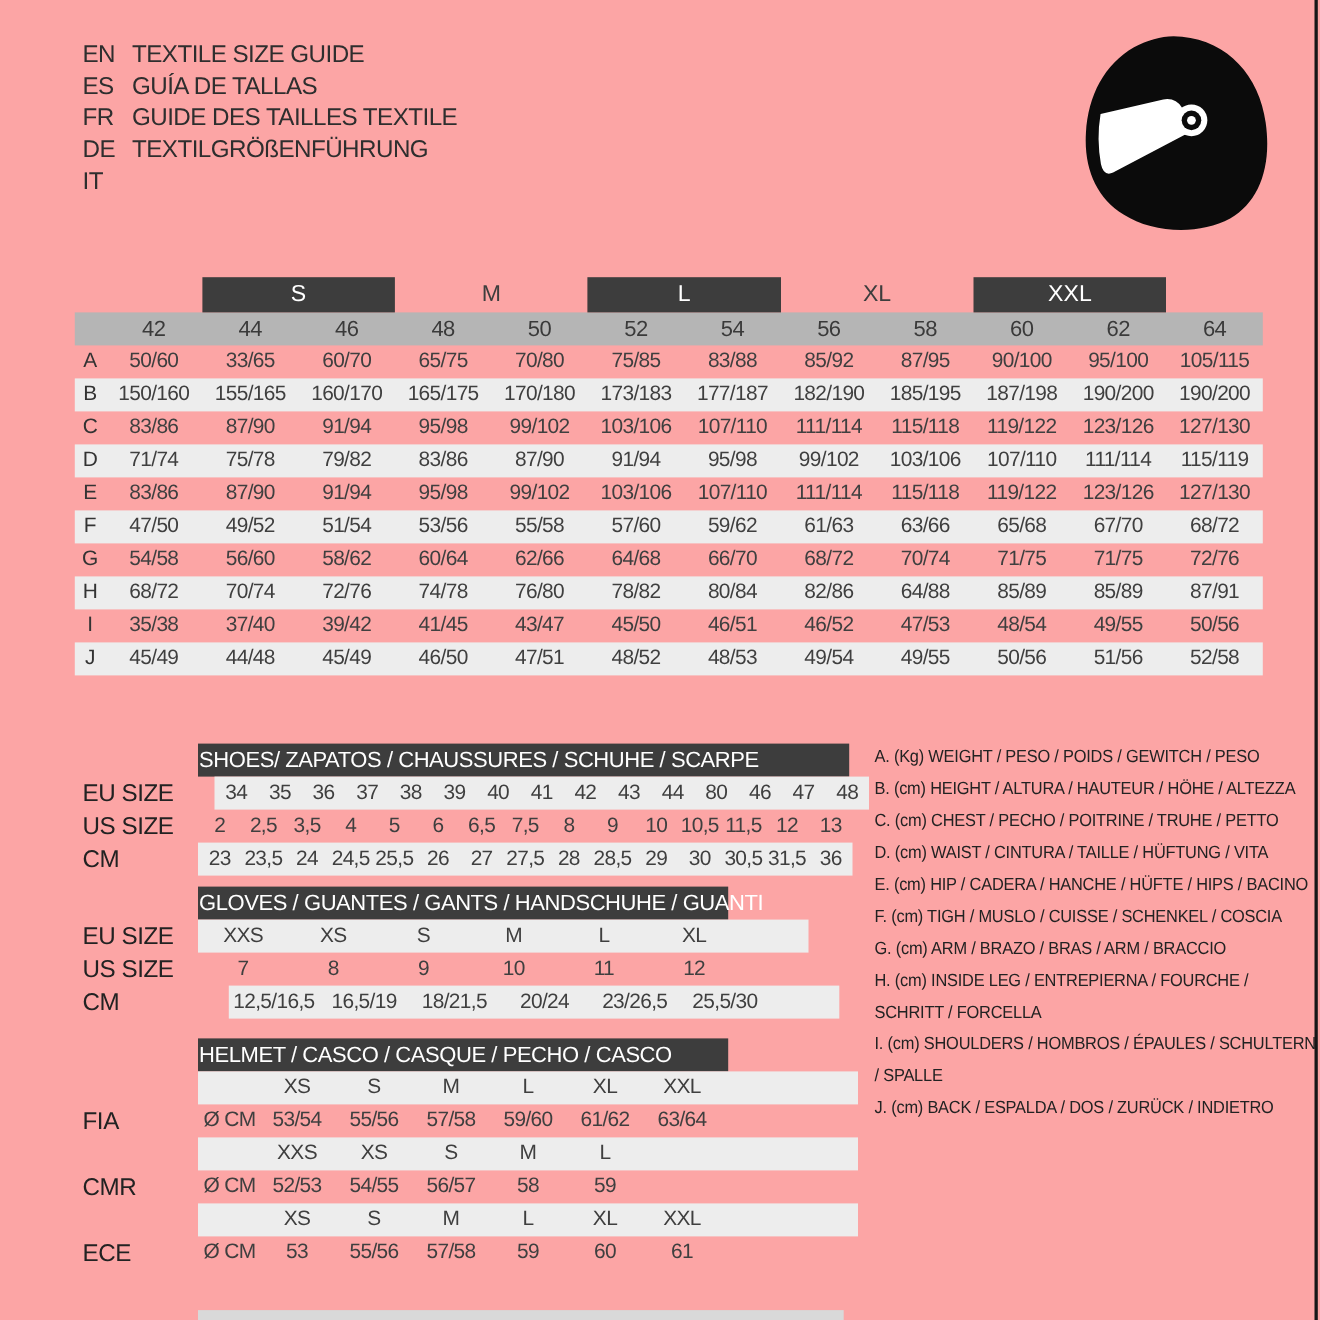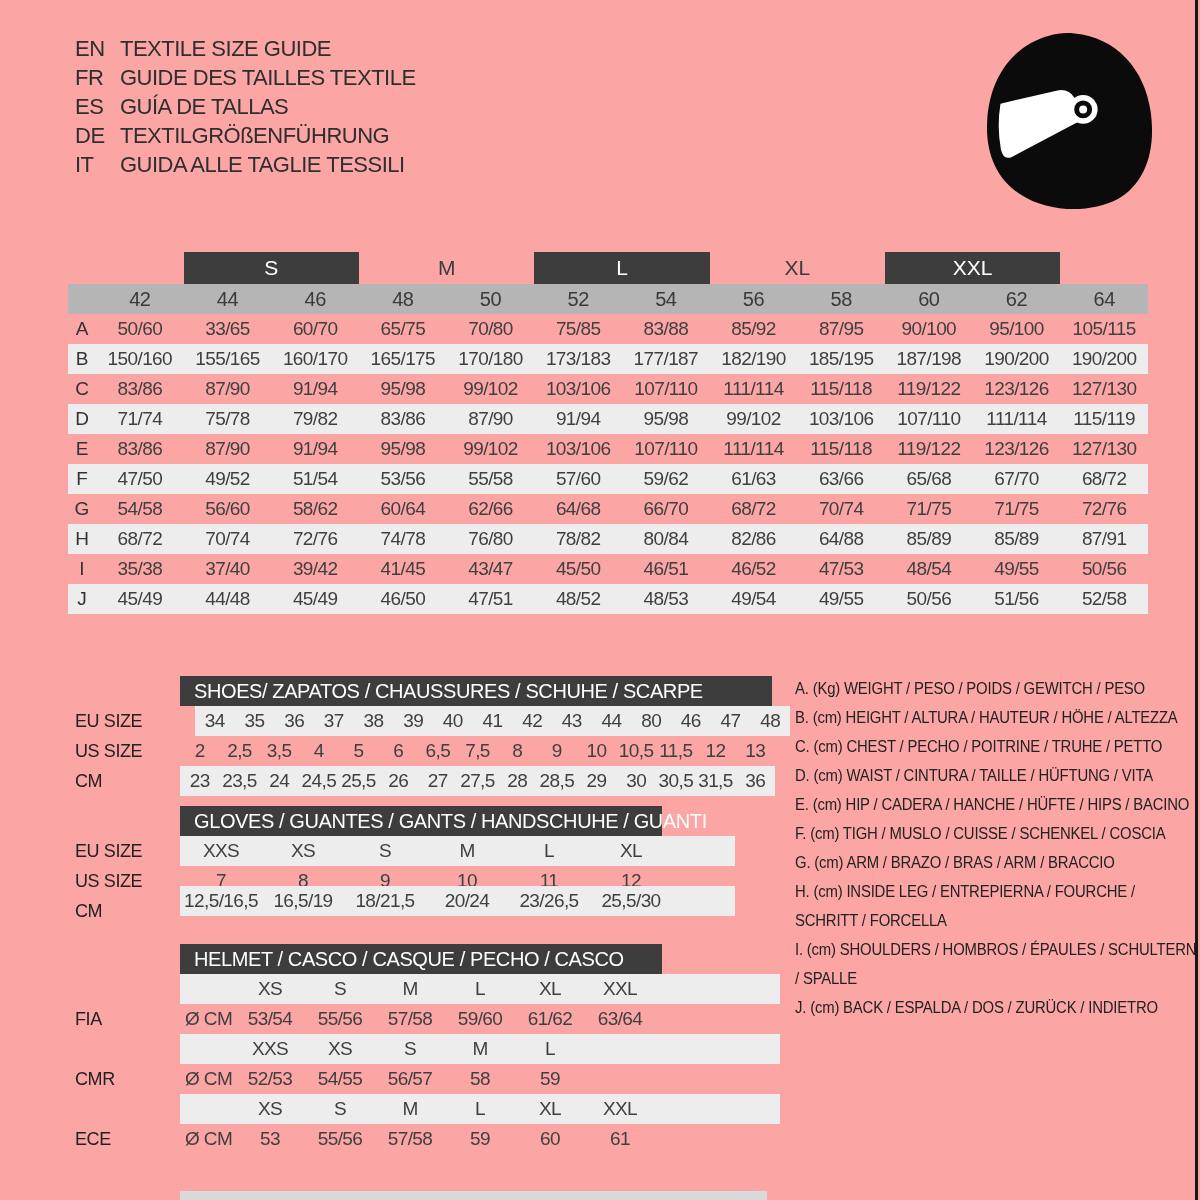--- a/index.html
+++ b/index.html
@@ -26,24 +26,24 @@
   .t-band{height:30px;background:var(--band);}
   .b-cell{display:flex;align-items:center;justify-content:center;font-size:20px;color:#3a3a3a;letter-spacing:-0.5px;}
   .t-row{height:30px;}
   .t-row.stripe{background:var(--stripe);}
   .r-label{display:flex;align-items:center;justify-content:center;font-size:19px;color:#333;}
   .r-cell{display:flex;align-items:center;justify-content:center;font-size:19px;color:var(--num);letter-spacing:-0.6px;}
 
   
   .sub{position:absolute;left:0;width:1200px;height:0;}
   .bar{position:absolute;left:180px;top:0;height:30px;background:var(--dark-bar);color:#fff;
-       font-size:20px;display:flex;align-items:center;padding-left:14px;box-sizing:border-box;letter-spacing:-0.4px;white-space:nowrap;}
+       font-size:20px;display:flex;align-items:center;padding-left:1px;box-sizing:border-box;letter-spacing:-0.4px;white-space:nowrap;}
   .bar.w-shoes{width:592px;}
   .bar.w-narrow{width:482px;}
-  .side-label{position:absolute;left:75px;height:30px;display:flex;align-items:center;font-size:18px;color:#222;letter-spacing:-0.4px;}
+  .side-label{position:absolute;left:75px;height:30px;display:flex;align-items:center;font-size:22px;color:#222;letter-spacing:-0.4px;}
   .sub-row{position:absolute;left:180px;height:30px;display:grid;align-items:center;}
   .sub-row.stripe{background:var(--stripe);}
   .shoes-row{width:595px;grid-template-columns:repeat(15,1fr);}
   .gloves-row{width:555px;grid-template-columns:repeat(6,82px);}
   .helmet-row{width:600px;grid-template-columns:55px repeat(6,70px);}
   .cell{display:flex;align-items:center;justify-content:center;font-size:19px;color:var(--num);letter-spacing:-0.6px;white-space:nowrap;}
   .cell.unit{justify-content:flex-start;padding-left:5px;}
 
   
   .legend{position:absolute;left:795px;top:674px;width:432px;font-size:16px;line-height:29px;
@@ -58,34 +58,33 @@
 <body>
 
 <div class="page">
 
   <div class="lang-block">
       <div class="lang-row">
         <div class="lang-code">EN</div>
         <div class="lang-title">TEXTILE SIZE GUIDE</div>
       </div>
       <div class="lang-row">
+        <div class="lang-code">ES</div>
+        <div class="lang-title">GUÍA DE TALLAS</div>
+      </div>
+      <div class="lang-row">
         <div class="lang-code">FR</div>
         <div class="lang-title">GUIDE DES TAILLES TEXTILE</div>
-      </div>
-      <div class="lang-row">
-        <div class="lang-code">ES</div>
-        <div class="lang-title">GUÍA DE TALLAS</div>
       </div>
       <div class="lang-row">
         <div class="lang-code">DE</div>
         <div class="lang-title">TEXTILGRÖßENFÜHRUNG</div>
       </div>
       <div class="lang-row">
         <div class="lang-code">IT</div>
-        <div class="lang-title">GUIDA ALLE TAGLIE TESSILI</div>
       </div>
     </div>
 
   <svg class="helmet-icon" viewBox="0 0 100 100" aria-hidden="true">
     <path d="M54 6 C76 8 91 25 94 47 C97 68 91 85 77 93 C62 101 40 100 26 91 C13 83 7 69 8 52 C9 34 17 19 31 11 C39 7 46 5 54 6 Z" fill="#0b0b0b"></path>
     <path d="M15 43 L45 36 Q51 35 54 40 L58 46 Q60 50 56 52.5 L21 71 Q16.5 73 15.2 67 Q13 55 15 43 Z" fill="#ffffff"></path>
     <circle cx="58.5" cy="46" r="7.6" fill="#ffffff"></circle>
     <circle cx="58.5" cy="46" r="4.7" fill="#0b0b0b"></circle>
     <circle cx="58.5" cy="46" r="2.1" fill="#ffffff"></circle>
   </svg>
@@ -336,21 +335,21 @@
       <div class="side-label" style="top: 60px;">US SIZE</div>
       <div class="sub-row gloves-row" style="top: 60px;">
         <div class="cell">7</div>
         <div class="cell">8</div>
         <div class="cell">9</div>
         <div class="cell">10</div>
         <div class="cell">11</div>
         <div class="cell">12</div>
       </div>
       <div class="side-label" style="top: 90px;">CM</div>
-      <div class="sub-row gloves-row stripe" style="top: 80px;">
+      <div class="sub-row gloves-row stripe" style="top: 90px; margin-left: 28px;">
         <div class="cell">12,5/16,5</div>
         <div class="cell">16,5/19</div>
         <div class="cell">18/21,5</div>
         <div class="cell">20/24</div>
         <div class="cell">23/26,5</div>
         <div class="cell">25,5/30</div>
       </div>
     </div>
   <div class="sub" style="top:944px">
       <div class="bar w-narrow">HELMET / CASCO / CASQUE / PECHO / CASCO</div>

